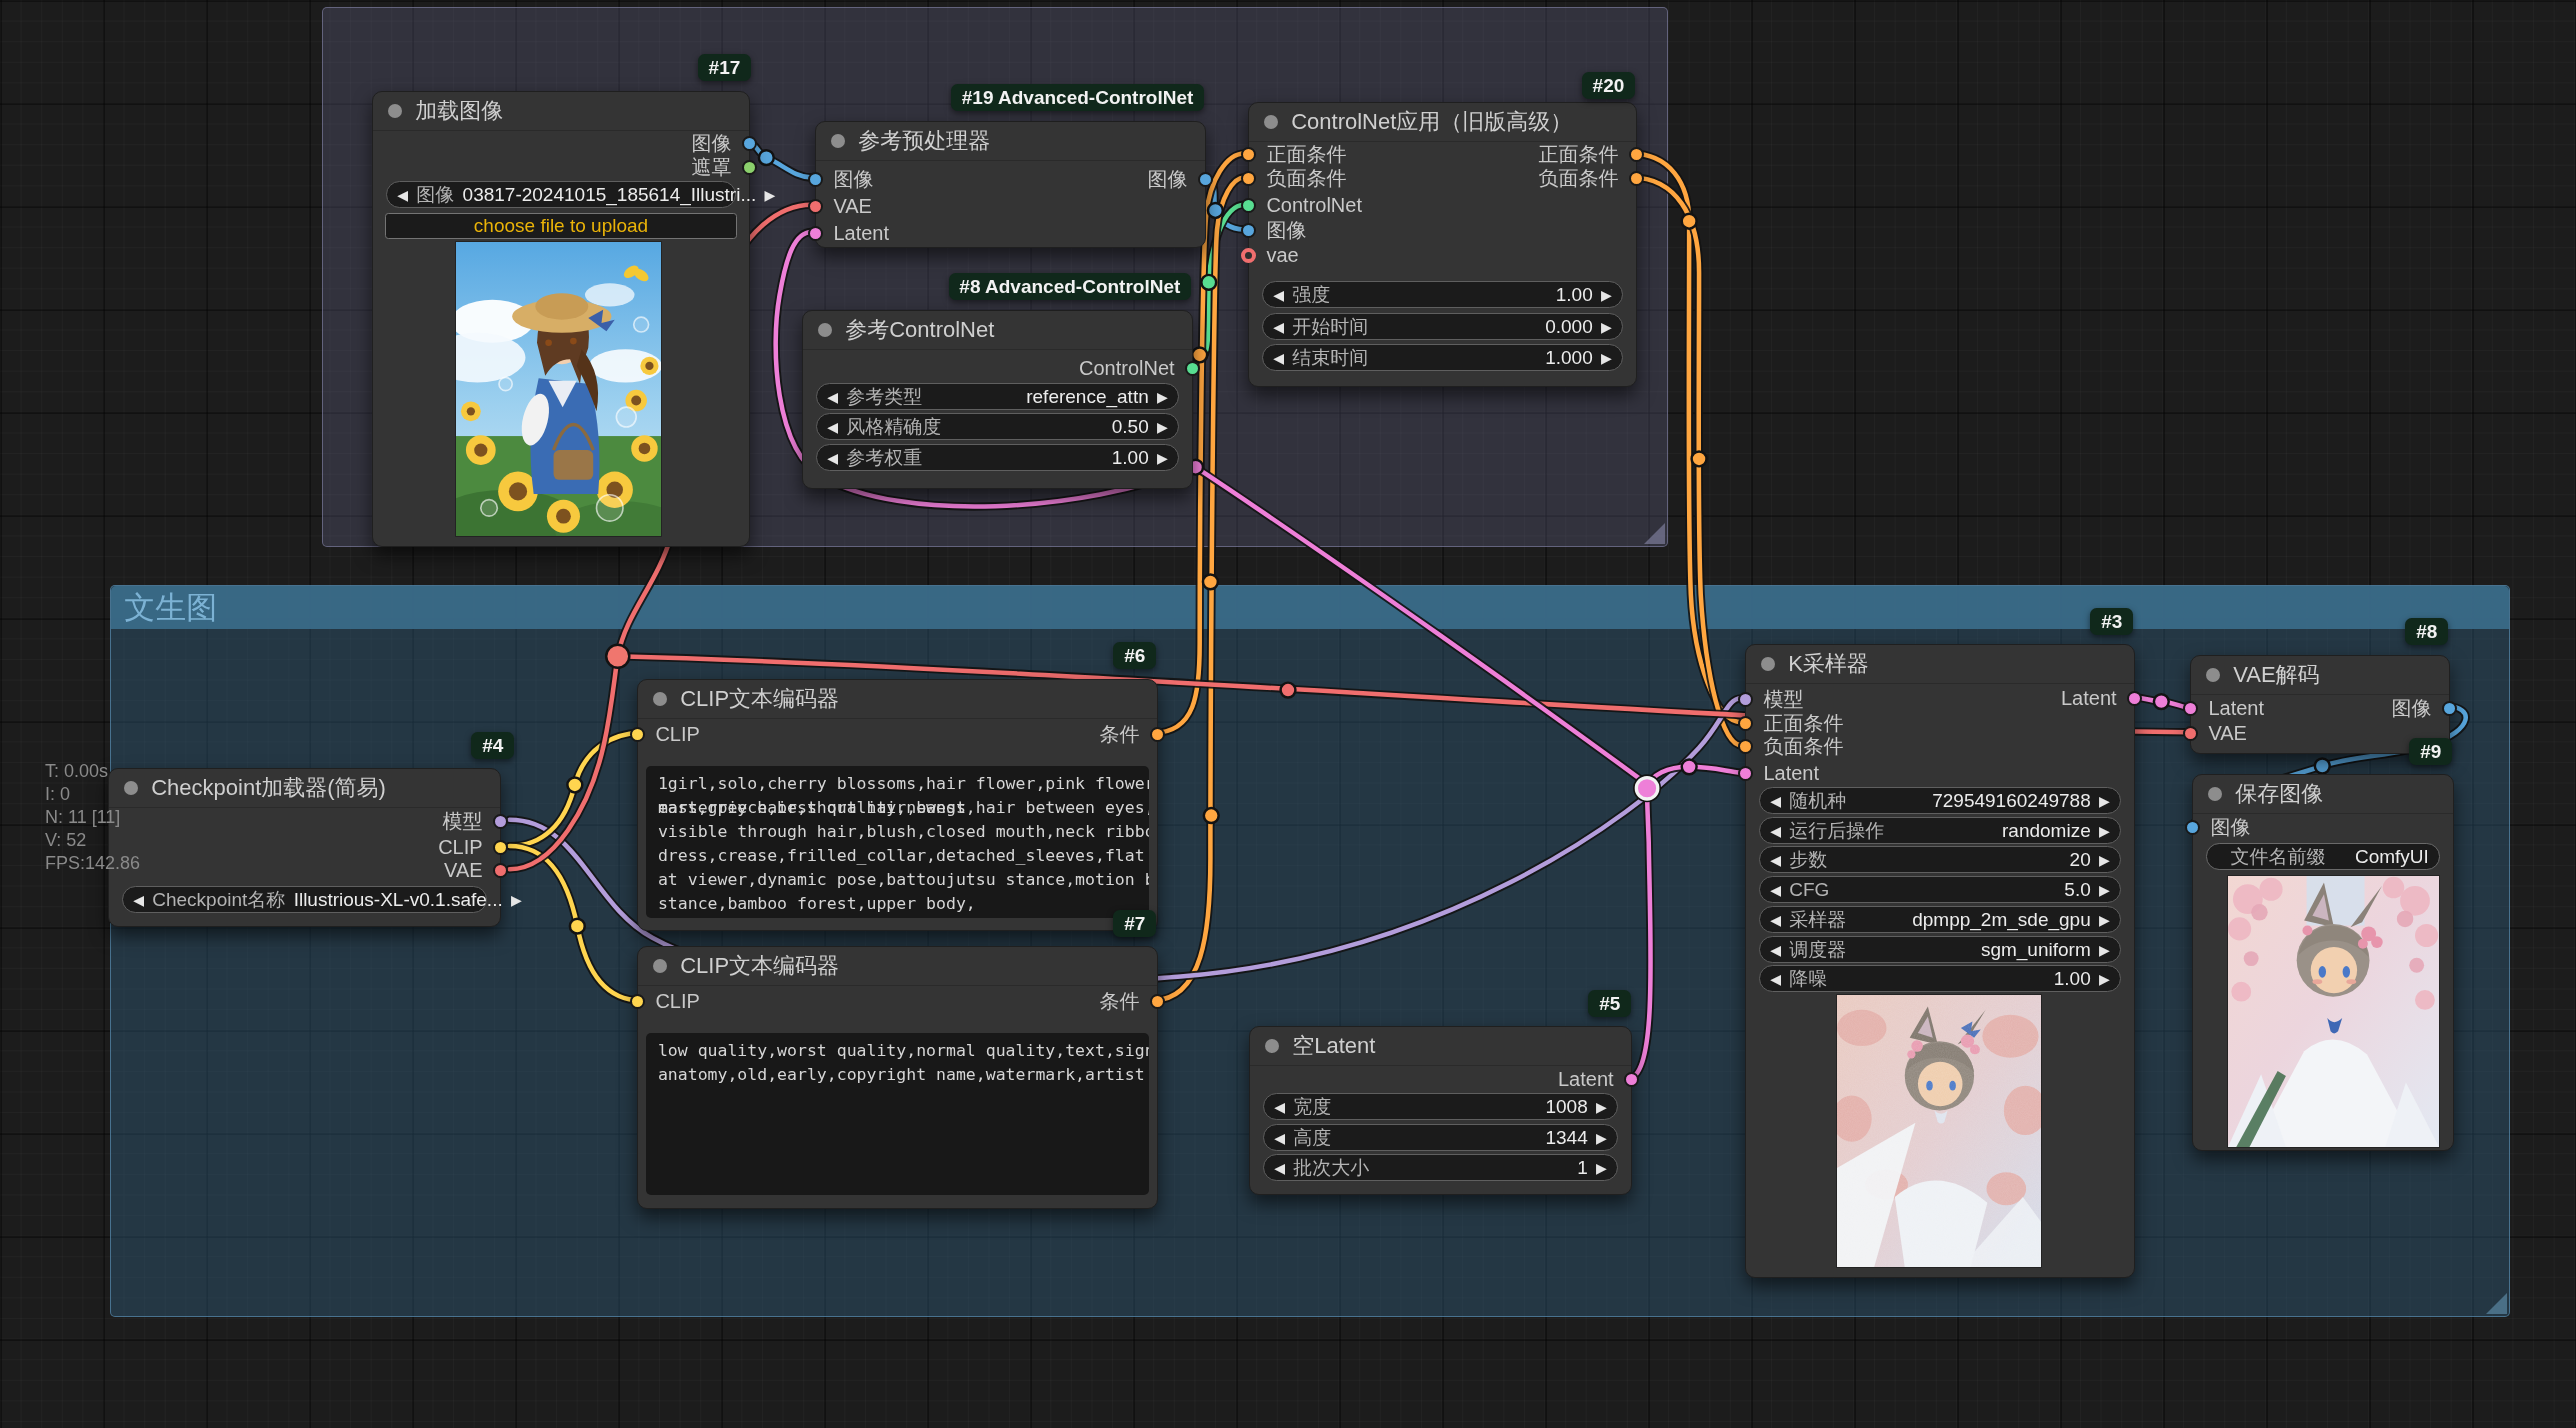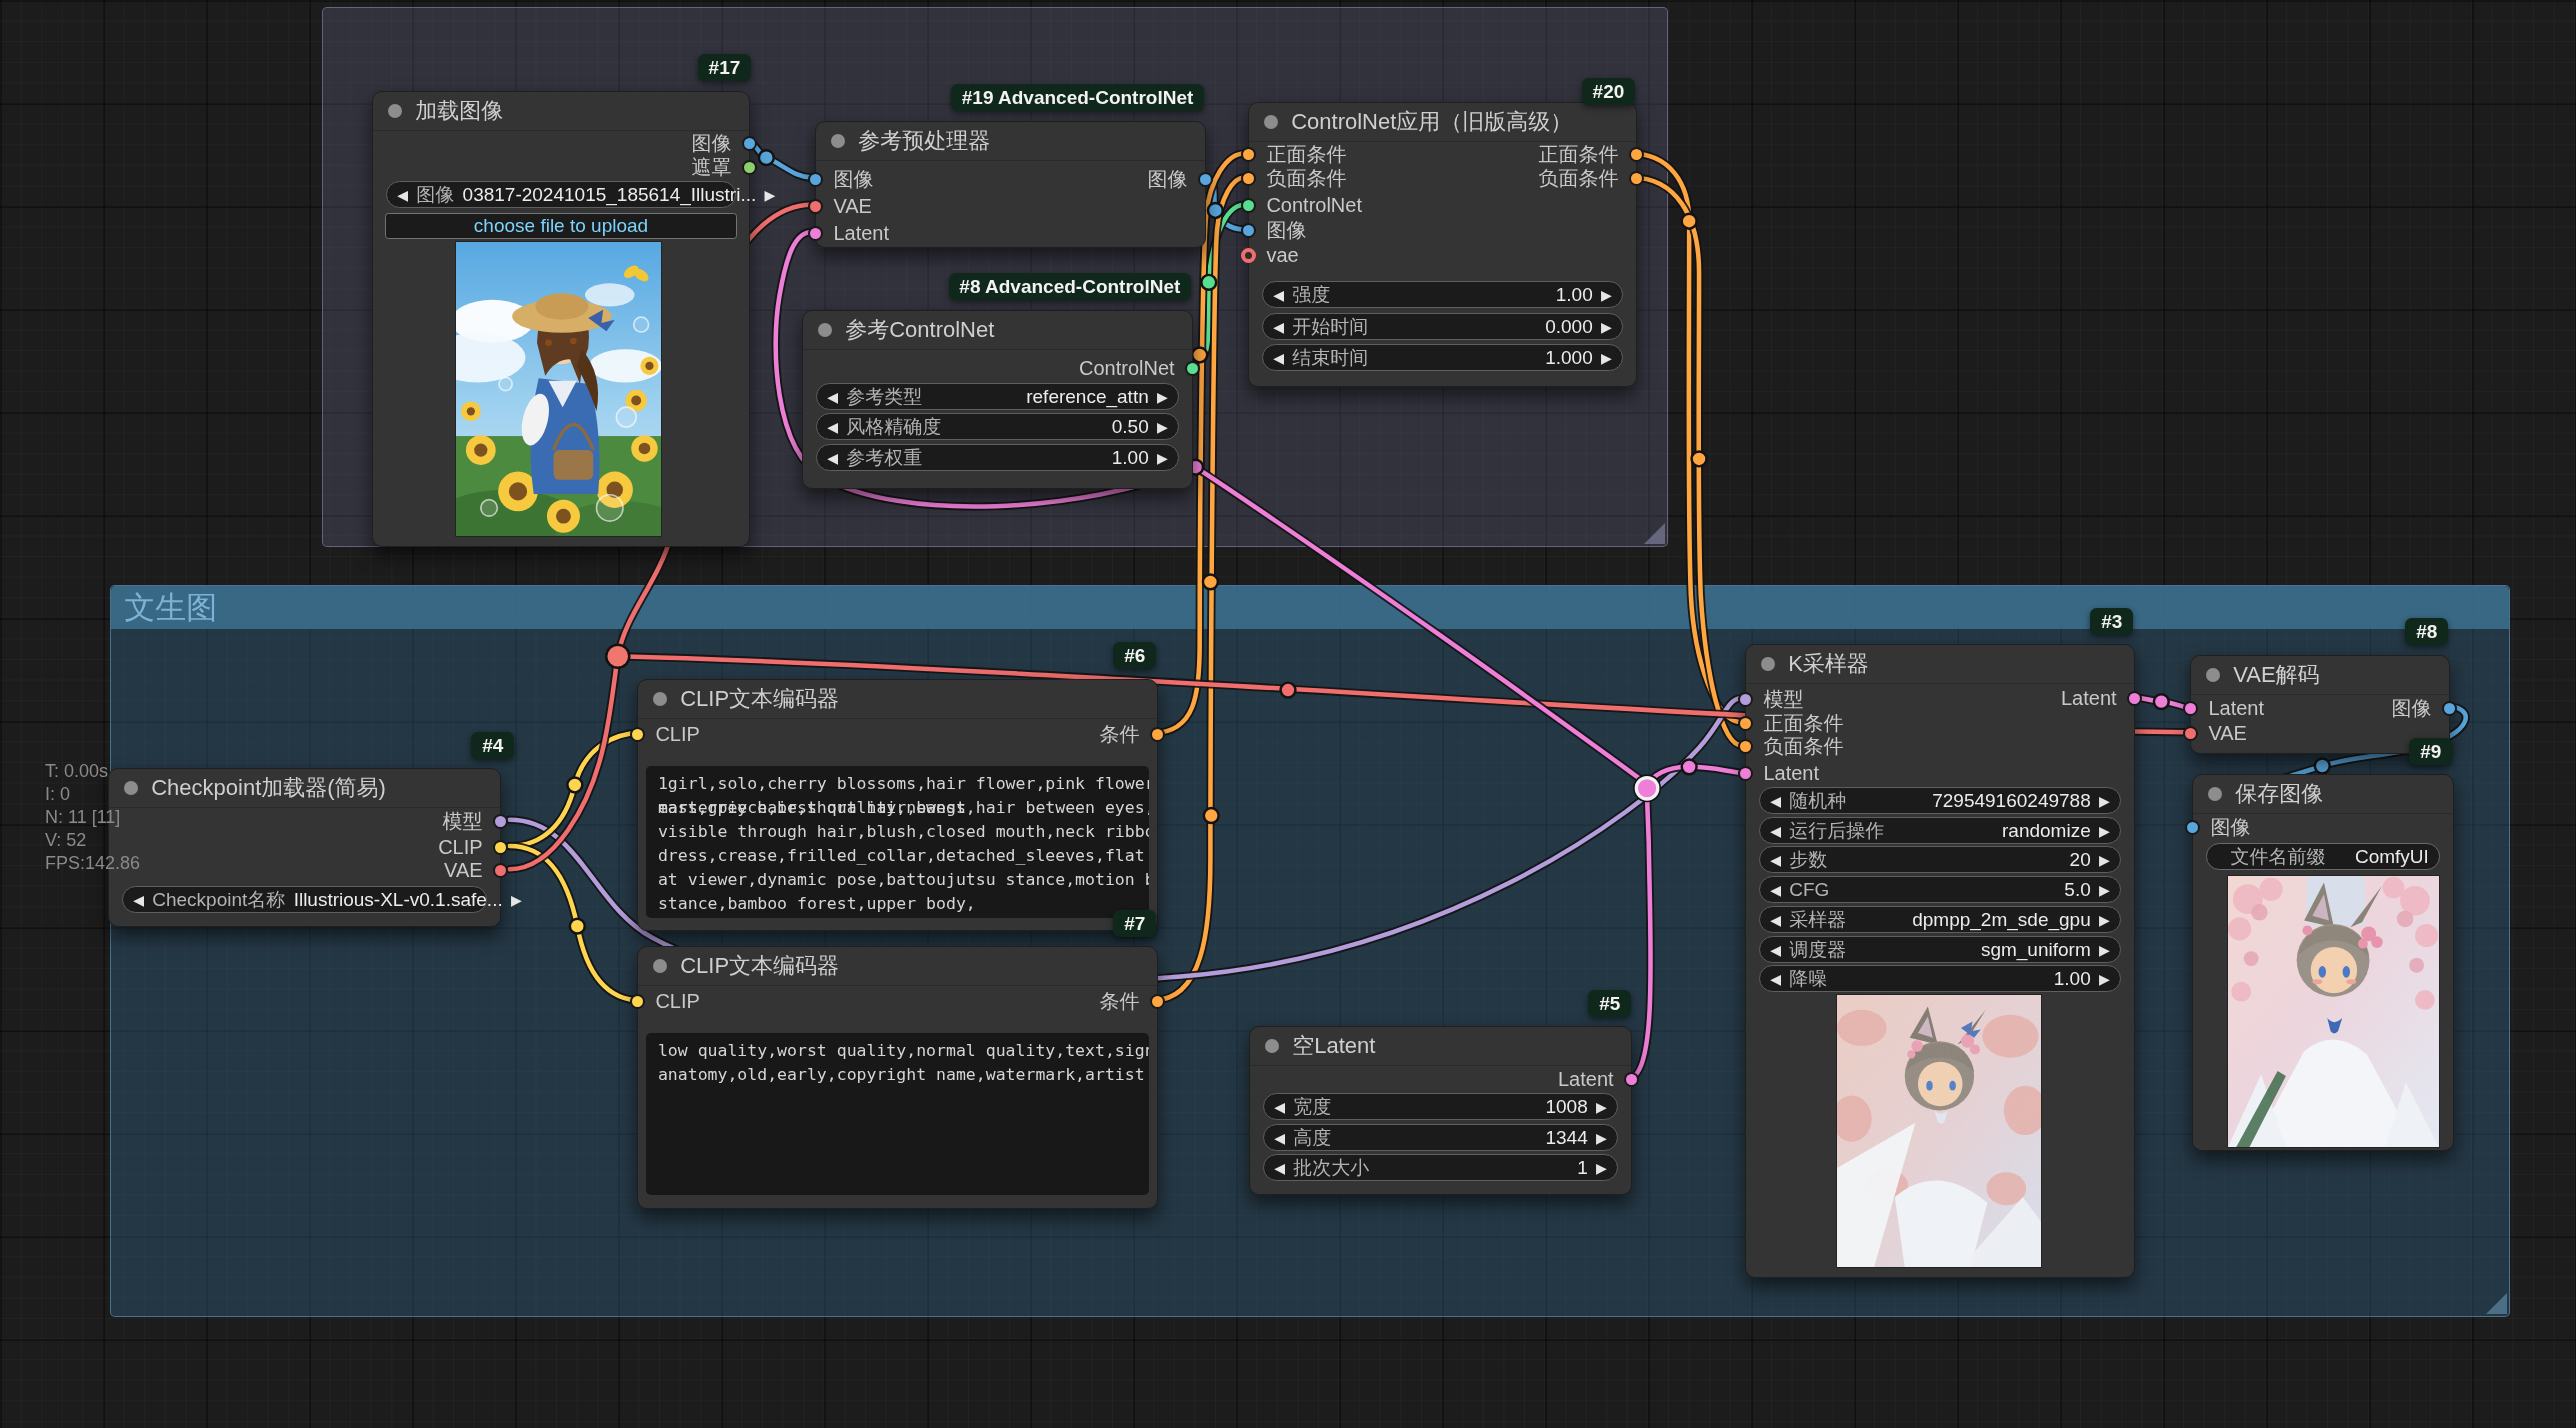--- a/index.html
+++ b/index.html
@@ -40,21 +40,21 @@
   .pdot{width:15px;height:15px;border-radius:50%;border:2.5px solid #191919;box-sizing:border-box;flex:0 0 auto;}
   .pdot.ring{background:#2e2e2e !important;border:4.1px solid #f06e6e;}
   .widget{position:absolute;left:13.2px;right:13.2px;height:27px;background:#1b1b1b;
     border:1.7px solid #5f5f5f;border-radius:14px;display:flex;align-items:center;
     padding:0 10px;gap:8.3px;font-size:19px;box-sizing:border-box;}
   .warr{color:#e6e6e6;font-size:14px;flex:0 0 auto;}
   .wname{color:#b3b3b3;white-space:nowrap;}
   .wval{color:#ececec;margin-left:auto;white-space:nowrap;}
   .widget.noarrow{border-color:#6a6a6a;border-radius:13.2px;}
   .ubtn{position:absolute;left:11.6px;right:11.6px;height:25.6px;background:#1b1b1b;border:1.7px solid #747474;
-    border-radius:3.3px;display:flex;align-items:center;justify-content:center;font-size:19px;color:#7dd3fc;box-sizing:border-box;}
+    border-radius:3.3px;display:flex;align-items:center;justify-content:center;font-size:19px;color:#eab308;box-sizing:border-box;}
   .tarea{position:absolute;left:8.3px;right:8.3px;background:#181818;border-radius:5px;
     padding:8.3px 11.6px;font-family:"DejaVu Sans Mono",monospace;font-size:16.5px;color:#d6d6d6;
     box-sizing:border-box;overflow:hidden;}
   .ta-line{position:relative;height:24px;white-space:nowrap;}
   .ta-line .ov{position:absolute;left:0;top:0;}
   .img{position:absolute;box-shadow:0 0 0 0.8px rgba(0,0,0,.4);}
   .img svg{display:block;width:100%;height:100%;}
   .badge{position:absolute;z-index:4;background:#10281b;color:#f2f2f2;font-size:19px;font-weight:bold;
     padding:2.5px 10.7px;border-radius:6.6px;white-space:nowrap;box-shadow:0 2.5px 6.6px rgba(0,0,0,.5);}
   .stats{position:absolute;left:45px;top:760px;z-index:5;color:#8a8a8a;font-size:18px;line-height:23px;}
@@ -167,21 +167,21 @@
       <circle cx="2046" cy="929" r="9" fill="#ee7fd8" stroke="#131313" stroke-width="3"></circle>
       <circle cx="2618" cy="850" r="9" fill="#ee7fd8" stroke="#131313" stroke-width="3"></circle>
       <circle cx="1995" cy="955" r="17" fill="#131313"></circle>
       <circle cx="1995" cy="955" r="13" fill="#ee7fd8" stroke="#f2f2f2" stroke-width="4"></circle>
     </g>
   </svg>
 
   <div class="badge" style="right:1825px;top:54px;">#17</div>
   <div class="badge" style="right:1372px;top:84px;">#19 Advanced-ControlNet</div>
   <div class="badge" style="right:1385px;top:273px;">#8 Advanced-ControlNet</div>
-  <div class="badge" style="right:941px;top:78px;">#20</div>
+  <div class="badge" style="right:941px;top:72px;">#20</div>
   <div class="badge" style="right:2062px;top:732px;">#4</div>
   <div class="badge" style="right:1420px;top:642px;">#6</div>
   <div class="badge" style="right:1420px;top:910px;">#7</div>
   <div class="badge" style="right:945px;top:990px;">#5</div>
   <div class="badge" style="right:443px;top:608px;">#3</div>
   <div class="badge" style="right:128px;top:618px;">#8</div>
   <div class="badge" style="right:124px;top:738px;">#9</div>
 
   <div class="node" style="left:372px;top:91px;width:376px;height:454px;">
     <div class="nhead">

